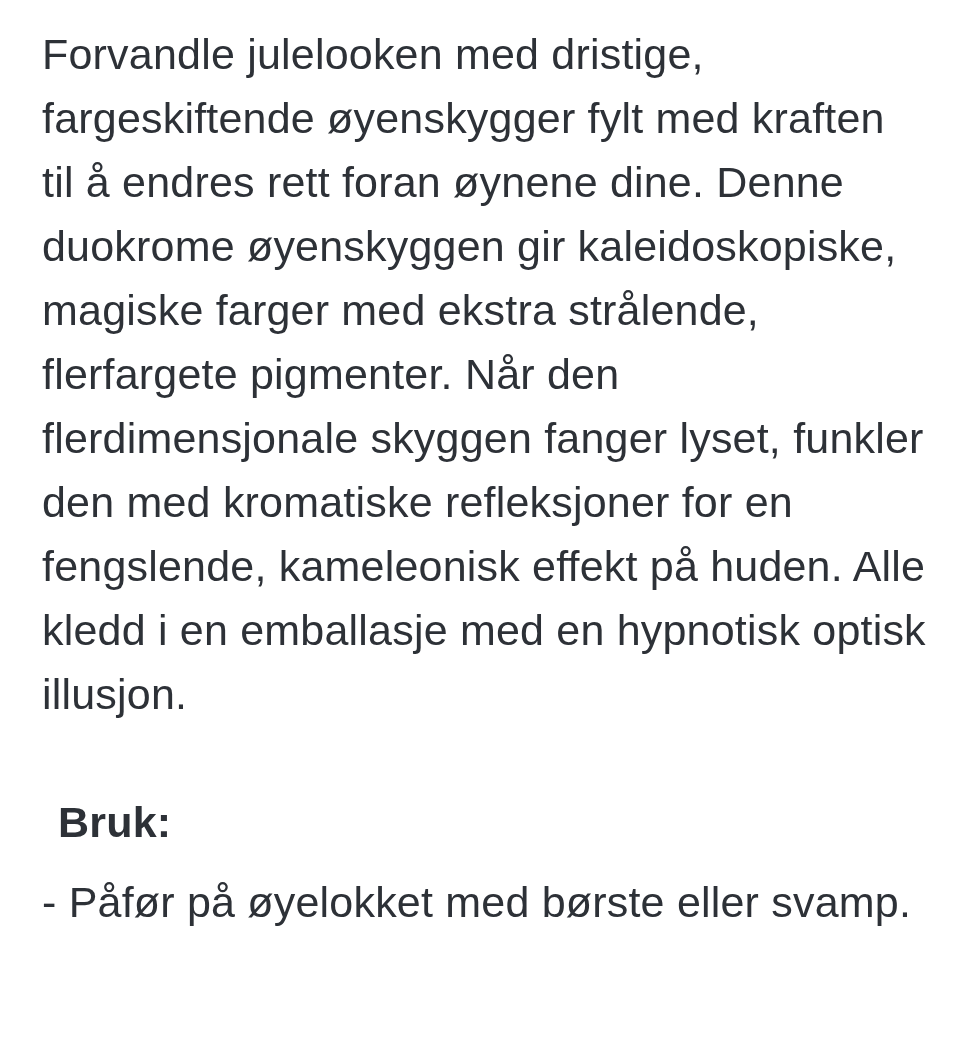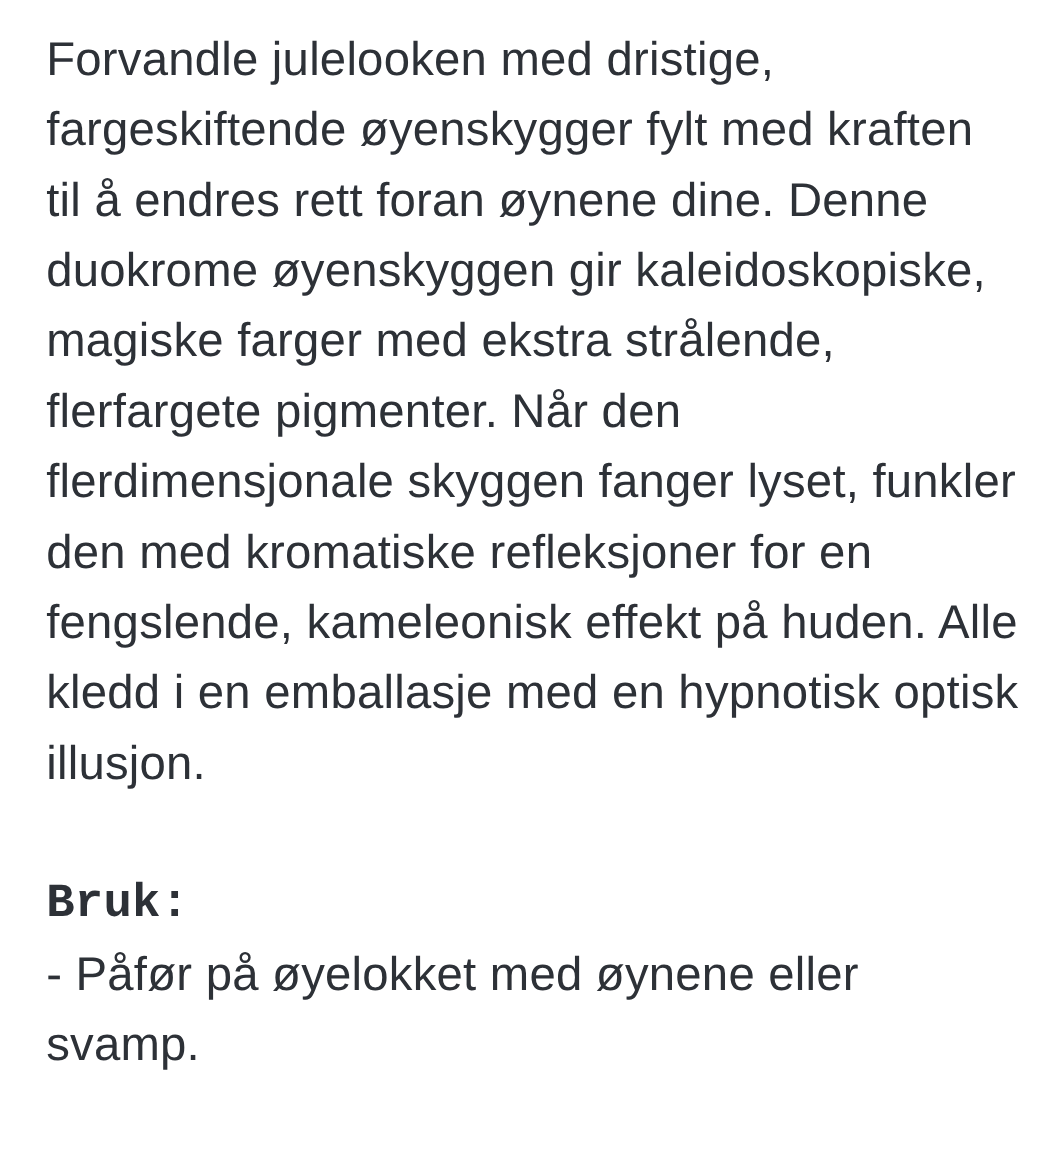--- a/index.html
+++ b/index.html
@@ -25,30 +25,29 @@
     line-height: 64px;
     font-weight: 400;
     letter-spacing: 0.2px;
     margin: 0;
   }
   .description-paragraph {
     margin: 0 0 64px 0;
   }
   .usage-heading {
     font-weight: 700;
-    margin: 0;
-    font-family: Liberation Mono, monospace;
+    margin: 16px;
   }
   .usage-line {
     margin: 0;
   }
 </style>
 </head>
 <body>
 
 <div class="description-block">
   <p class="body-text description-paragraph">Forvandle julelooken med dristige, fargeskiftende øyenskygger fylt med kraften til å endres rett foran øynene dine. Denne duokrome øyenskyggen gir kaleidoskopiske, magiske farger med ekstra strålende, flerfargete pigmenter. Når den flerdimensjonale skyggen fanger lyset, funkler den med kromatiske refleksjoner for en fengslende, kameleonisk effekt på huden. Alle kledd i en emballasje med en hypnotisk optisk illusjon.</p>
 
   <p class="body-text usage-heading">Bruk:</p>
 
-  <p class="body-text usage-line">- Påfør på øyelokket med øynene eller svamp.</p>
+  <p class="body-text usage-line">- Påfør på øyelokket med børste eller svamp.</p>
 
 </div>
 
 </body></html>

